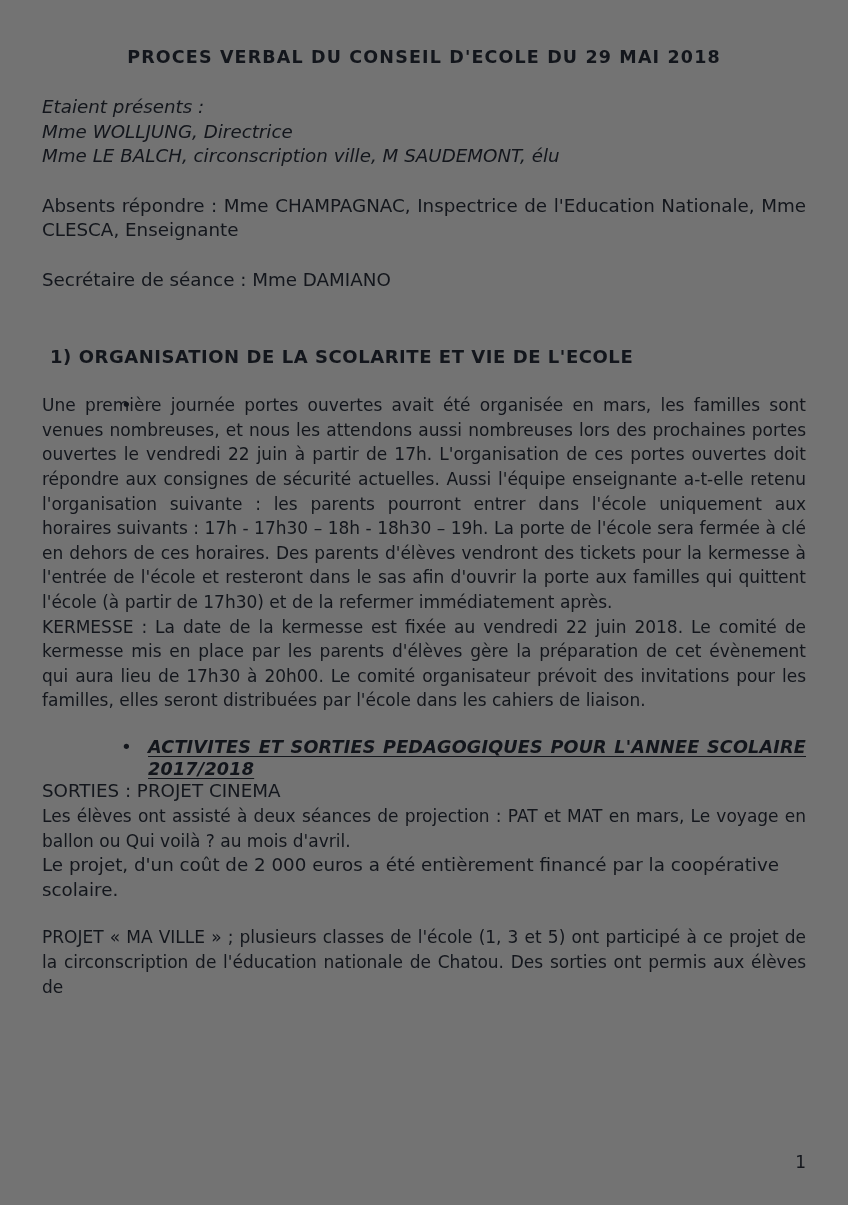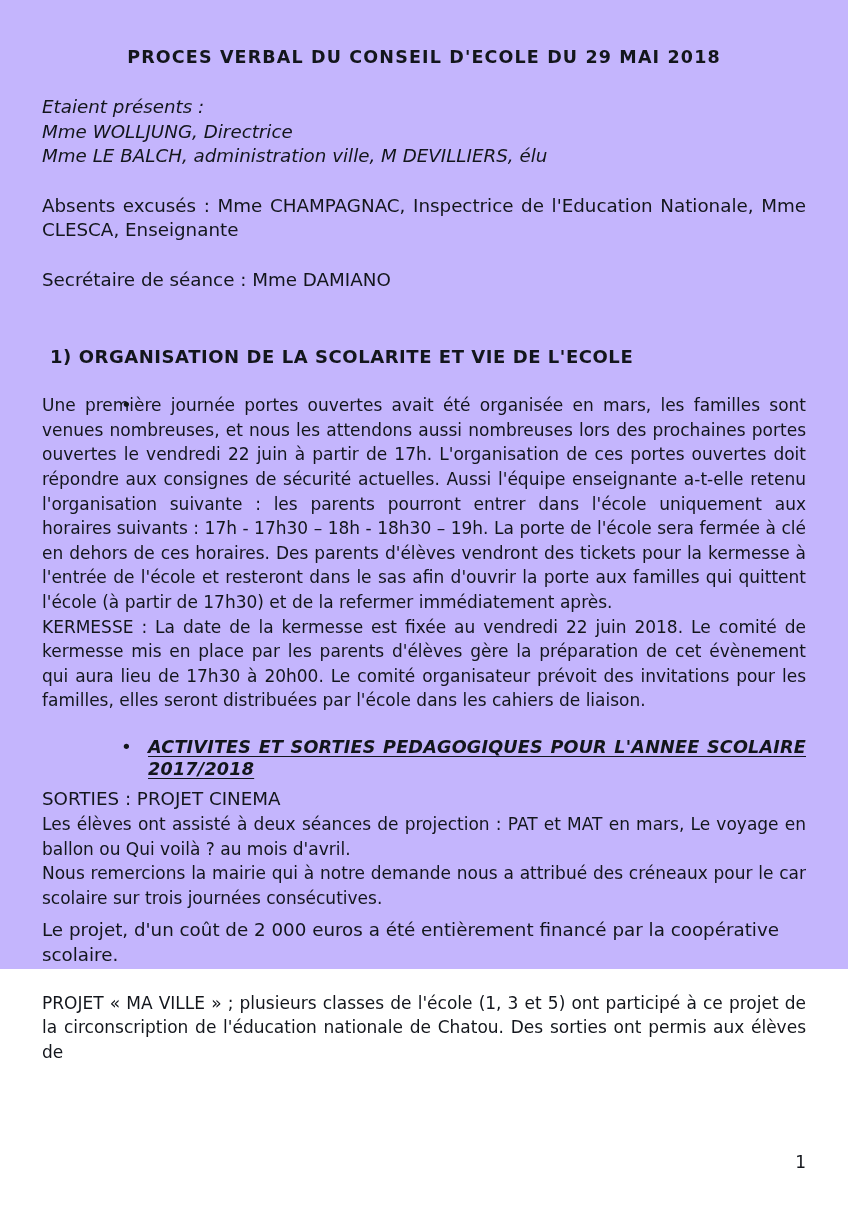--- a/index.html
+++ b/index.html
@@ -15,22 +15,22 @@
     overflow: hidden;
     font-family: "DejaVu Sans", "Liberation Sans", sans-serif;
     color: #13161c;
     -webkit-font-smoothing: antialiased;
   }
 
   .page {
     position: absolute;
     inset: 0;
     width: 848px;
-    height: 969px;
-    background: #c4b5fd;
+    height: 1205px;
+    background: #737373;
   }
 
   
   .doc {
     position: absolute;
     left: 42px;
     top: 0;
     width: 764px;
   }
 
@@ -112,21 +112,20 @@
     text-align: justify;
     text-align-last: left;
     font-size: 17px;
     line-height: 24.6px;
   }
 
   .plain {
     text-align: left;
     font-size: 18.3px;
     line-height: 24.6px;
-    margin-top: 8px;
   }
 
   .page-number {
     position: absolute;
     right: 42px;
     top: 1152px;
     font-size: 17px;
     line-height: 20px;
     text-align: right;
     width: 40px;
@@ -136,26 +135,26 @@
 <body>
 
 <div class="page">
   <div class="doc">
 
     <h1 class="doc-title">PROCES VERBAL DU CONSEIL D'ECOLE DU 29 MAI 2018</h1>
 
     <div class="attendees block">
       <div class="ln">Etaient présents :</div>
       <div class="ln">Mme WOLLJUNG, Directrice</div>
-      <div class="ln">Mme LE BALCH, administration ville, M DEVILLIERS, élu</div>
+      <div class="ln">Mme LE BALCH, circonscription ville, M SAUDEMONT, élu</div>
     </div>
 
     <div class="gap-md"></div>
 
-    <div class="block absents">Absents excusés : Mme CHAMPAGNAC, Inspectrice de l'Education Nationale, Mme CLESCA, Enseignante</div>
+    <div class="block absents">Absents répondre : Mme CHAMPAGNAC, Inspectrice de l'Education Nationale, Mme CLESCA, Enseignante</div>
 
     <div class="gap-md"></div>
 
     <div class="block secretaire">Secrétaire de séance : Mme DAMIANO</div>
 
     <div style="height:52px"></div>
 
     <div class="section-heading">1) ORGANISATION DE LA SCOLARITE ET VIE DE L'ECOLE</div>
 
     <div style="height:24px"></div>
@@ -172,21 +171,20 @@
     <div class="bullet-row">
       <span class="bullet-dot">•</span>
       <span class="bullet-title stretch">ACTIVITES ET SORTIES PEDAGOGIQUES POUR L'ANNEE SCOLAIRE</span>
     </div>
     <div style="padding-left:106px">
       <span class="bullet-title" style="display:inline;text-align:left;">2017/2018</span>
     </div>
 
     <div class="plain">SORTIES : PROJET CINEMA</div>
     <div class="para">Les élèves ont assisté à deux séances de projection : PAT et MAT en mars, Le voyage en ballon ou Qui voilà ? au mois d'avril.</div>
-    <div class="para">Nous remercions la mairie qui à notre demande nous a attribué des créneaux pour le car scolaire sur trois journées consécutives.</div>
     <div class="plain">Le projet, d'un coût de 2 000 euros a été entièrement financé par la coopérative scolaire.</div>
 
     <div style="height:23px"></div>
 
     <div class="para">PROJET « MA VILLE » ; plusieurs classes de l'école (1, 3 et 5) ont participé à ce projet de la circonscription de l'éducation nationale de Chatou. Des sorties ont permis aux élèves de</div>
 
   </div>
 
   <div class="page-number">1</div>
 </div>

